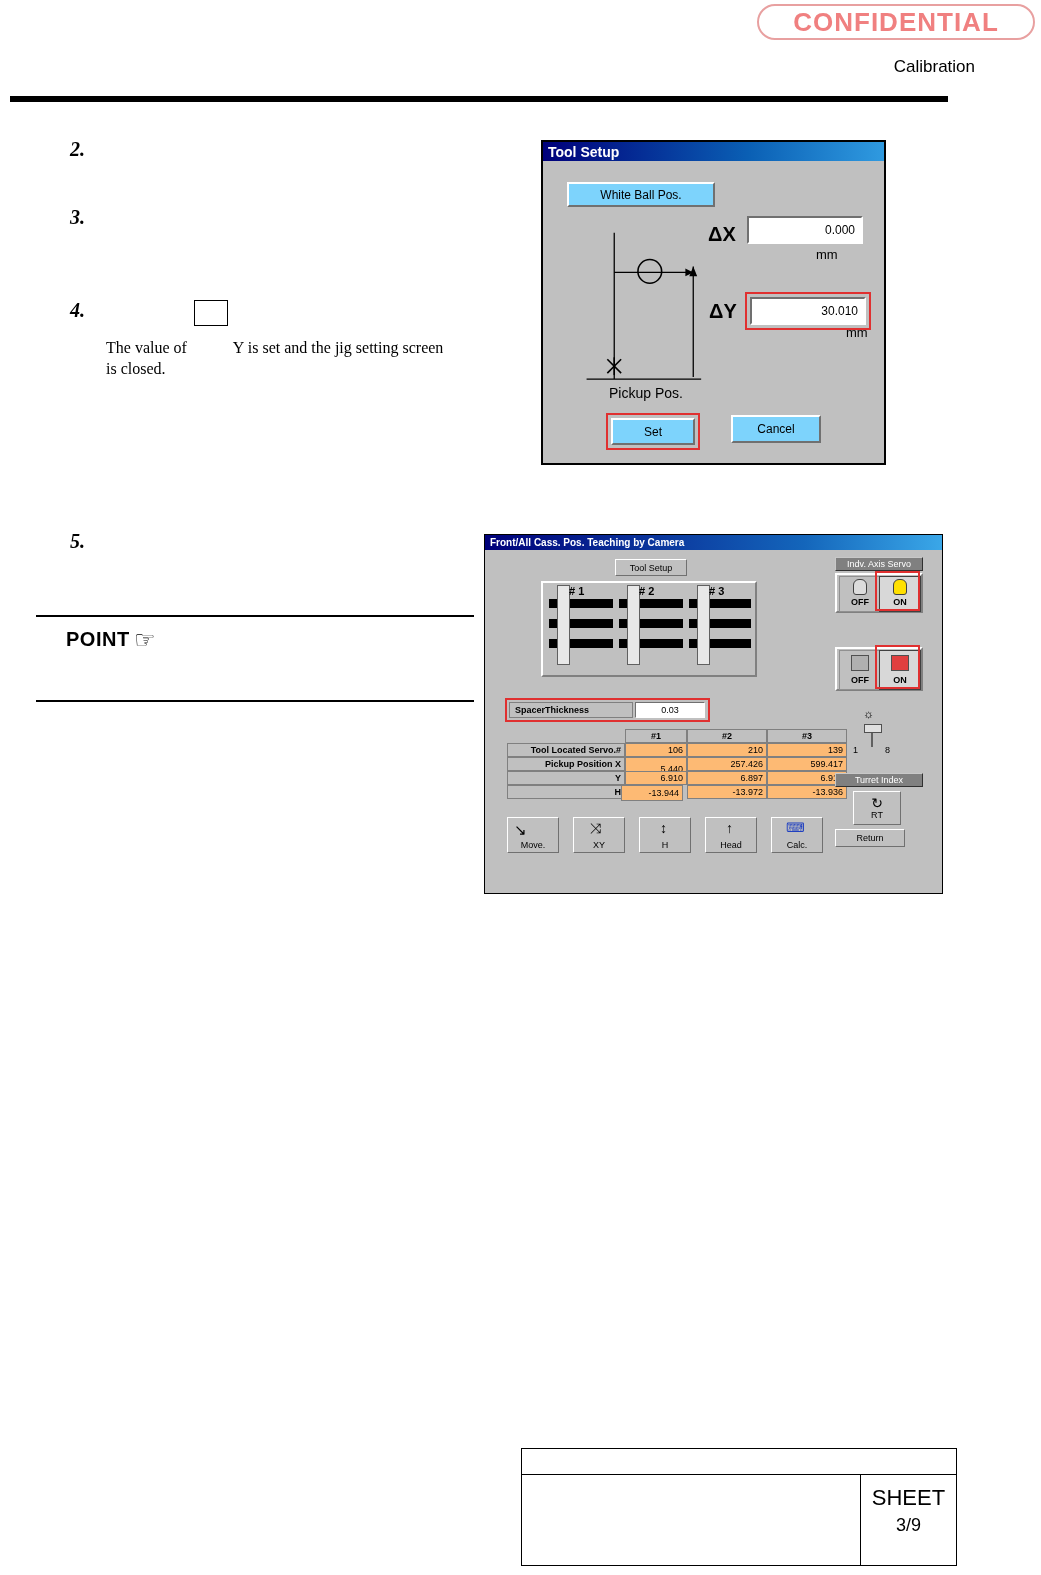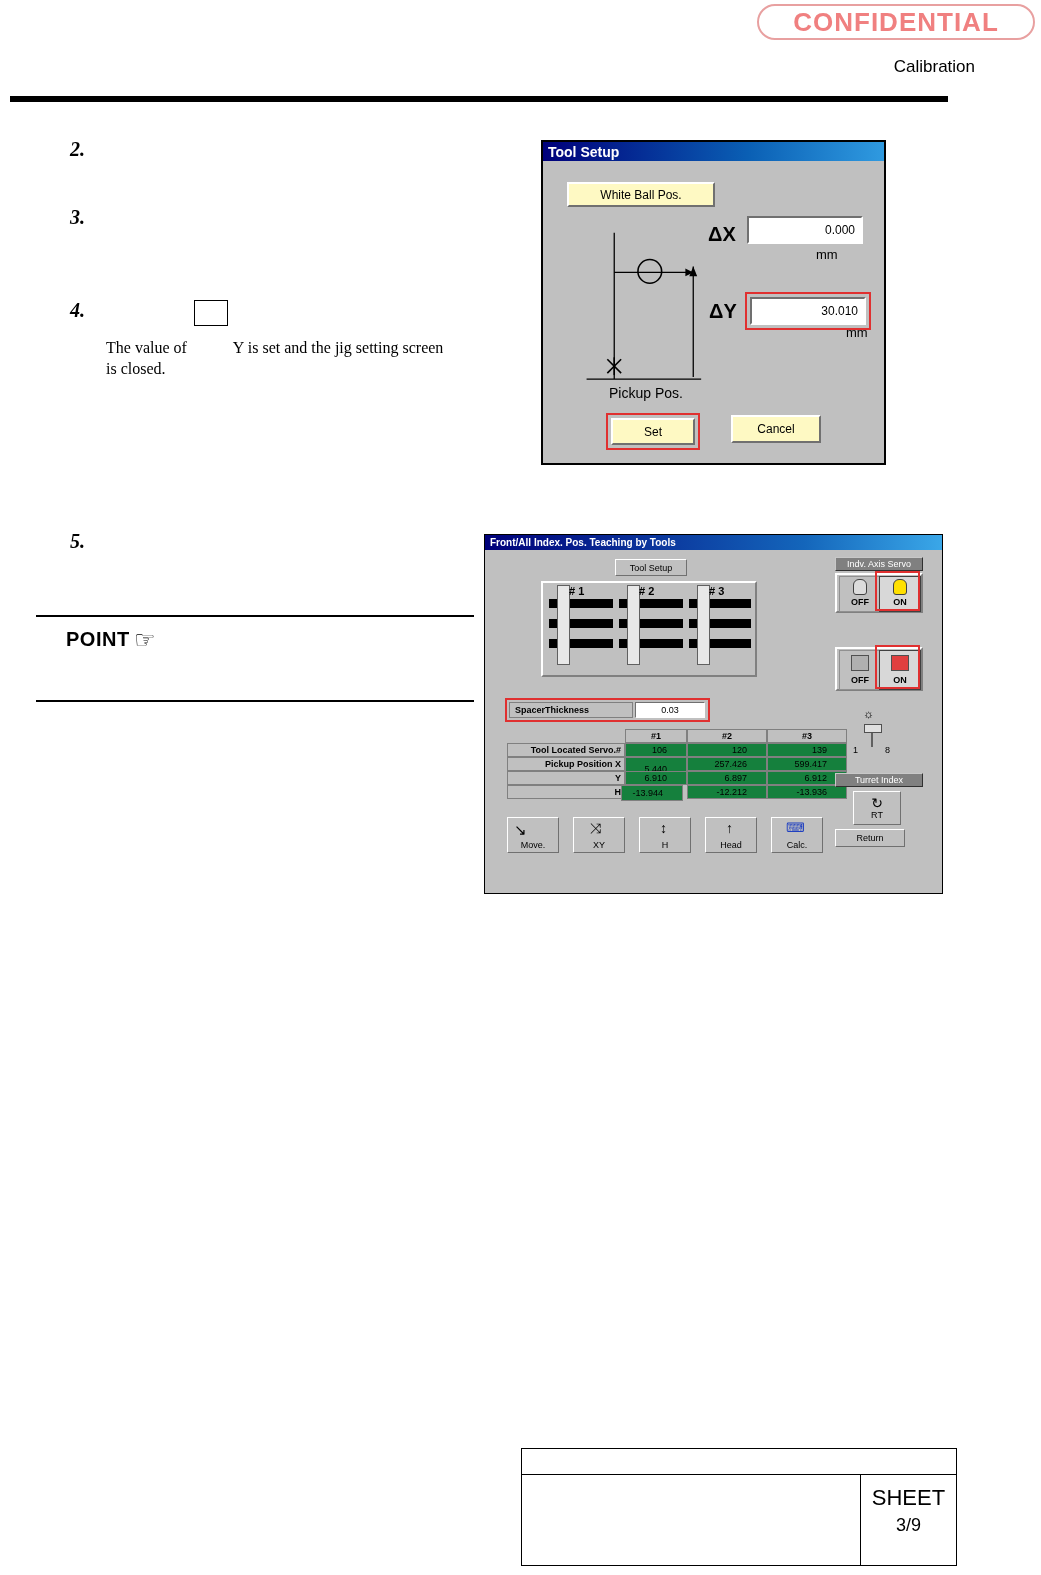--- a/index.html
+++ b/index.html
@@ -102,21 +102,21 @@
     background: linear-gradient(to right, #00007a 0%, #0a5fb4 60%, #2f9ae0 100%);
     color: #fff;
     font-size: 13px;
     font-weight: bold;
     display: flex;
     align-items: center;
     padding-left: 5px;
     box-sizing: border-box;
   }
   .btn {
-    background: #fef9c3;
+    background: #7dd3fc;
     border-top: 2px solid #ffffff;
     border-left: 2px solid #ffffff;
     border-right: 2px solid #707070;
     border-bottom: 2px solid #707070;
     font-size: 12px;
     display: flex;
     align-items: center;
     justify-content: center;
     box-sizing: border-box;
     color: #000;
@@ -193,21 +193,21 @@
   }
   .tw-cell {
     position: absolute;
     background: #c0c0c0;
     border: 1px solid #808080;
     font-size: 9px;
     display: flex;
     align-items: center;
     box-sizing: border-box;
   }
-  .tw-cell.val { background: #15803d; justify-content: flex-end; padding-right: 19px; }
+  .tw-cell.val { background: #fdba74; justify-content: flex-end; padding-right: 3px; }
   .tw-cell.hdr { justify-content: center; font-weight: bold; }
   .tw-cell.lbl { justify-content: flex-end; padding-right: 3px; }
   .tw-white {
     position: absolute;
     background: #ffffff;
     border-top: 1px solid #707070;
     border-left: 1px solid #707070;
     border-right: 1px solid #ffffff;
     border-bottom: 1px solid #ffffff;
     font-size: 9px;
@@ -306,21 +306,21 @@
 
   <div class="lbl" style="left:66px; top:243px; font-size:14px;">Pickup Pos.</div>
 
   <div class="btn" style="position:absolute; left:68px; top:276px; width:84px; height:27px;">Set</div>
   <div class="redbox" style="left:63px; top:271px; width:94px; height:37px;"></div>
 
   <div class="btn" style="position:absolute; left:188px; top:273px; width:90px; height:28px;">Cancel</div>
 </div>
 
 <div class="dlg" id="teaching">
-  <div class="dlg-title">Front/All Index. Pos. Teaching by Tools</div>
+  <div class="dlg-title">Front/All Cass. Pos. Teaching by Camera</div>
 
   <div class="tw-btn" style="left:130px; top:24px; width:72px; height:17px;">Tool Setup</div>
 
   <div class="tw-panel" style="left:56px; top:46px; width:216px; height:96px;">
     <div style="position:absolute; left:6px; top:16px; width:64px; height:9px; background:#000;"></div>
     <div style="position:absolute; left:6px; top:36px; width:64px; height:9px; background:#000;"></div>
     <div style="position:absolute; left:6px; top:56px; width:64px; height:9px; background:#000;"></div>
     <div style="position:absolute; left:76px; top:16px; width:64px; height:9px; background:#000;"></div>
     <div style="position:absolute; left:76px; top:36px; width:64px; height:9px; background:#000;"></div>
     <div style="position:absolute; left:76px; top:56px; width:64px; height:9px; background:#000;"></div>
@@ -339,36 +339,36 @@
   <div class="tw-cell lbl" style="left:24px; top:167px; width:124px; height:16px; justify-content:flex-start; padding-left:5px; font-weight:bold;">SpacerThickness</div>
   <div class="tw-white" style="left:150px; top:167px; width:70px; height:16px;">0.03</div>
   <div class="redbox" style="left:20px; top:163px; width:205px; height:24px;"></div>
 
   <div class="tw-cell hdr" style="left:140px; top:194px; width:62px; height:14px;">#1</div>
   <div class="tw-cell hdr" style="left:202px; top:194px; width:80px; height:14px;">#2</div>
   <div class="tw-cell hdr" style="left:282px; top:194px; width:80px; height:14px;">#3</div>
 
   <div class="tw-cell lbl" style="left:22px; top:208px; width:118px; height:14px; font-weight:bold;">Tool Located Servo.#</div>
   <div class="tw-cell val" style="left:140px; top:208px; width:62px; height:14px;">106</div>
-  <div class="tw-cell val" style="left:202px; top:208px; width:80px; height:14px;">120</div>
+  <div class="tw-cell val" style="left:202px; top:208px; width:80px; height:14px;">210</div>
   <div class="tw-cell val" style="left:282px; top:208px; width:80px; height:14px;">139</div>
 
   <div class="tw-cell lbl" style="left:22px; top:222px; width:118px; height:14px; font-weight:bold;">Pickup Position X</div>
   <div class="tw-cell val" style="left:140px; top:222px; width:62px; height:24px;">5.440</div>
   <div class="tw-cell val" style="left:202px; top:222px; width:80px; height:14px;">257.426</div>
   <div class="tw-cell val" style="left:282px; top:222px; width:80px; height:14px;">599.417</div>
 
   <div class="tw-cell lbl" style="left:22px; top:236px; width:118px; height:14px; font-weight:bold;">Y</div>
   <div class="tw-cell val" style="left:140px; top:236px; width:62px; height:14px;">6.910</div>
   <div class="tw-cell val" style="left:202px; top:236px; width:80px; height:14px;">6.897</div>
   <div class="tw-cell val" style="left:282px; top:236px; width:80px; height:14px;">6.912</div>
 
   <div class="tw-cell lbl" style="left:22px; top:250px; width:118px; height:14px; font-weight:bold;">H</div>
   <div class="tw-cell val" style="left:136px; top:250px; width:62px; height:16px;">-13.944</div>
-  <div class="tw-cell val" style="left:202px; top:250px; width:80px; height:14px;">-12.212</div>
+  <div class="tw-cell val" style="left:202px; top:250px; width:80px; height:14px;">-13.972</div>
   <div class="tw-cell val" style="left:282px; top:250px; width:80px; height:14px;">-13.936</div>
 
   <div class="tw-darkbtn" style="left:350px; top:22px; width:88px; height:14px;">Indv. Axis Servo</div>
   <div class="tw-panel" style="left:350px; top:38px; width:88px; height:40px;">
     <div style="position:absolute; left:2px; top:1px; width:40px; height:34px; background:#c0c0c0; border:1px solid #909090;">
       <div style="position:absolute; left:13px; top:2px; width:12px; height:14px; border:1px solid #404040; border-radius:6px 6px 3px 3px; background:#dcdcdc;"></div>
       <div style="position:absolute; left:0; top:20px; width:100%; text-align:center; font-size:9px; font-weight:bold;">OFF</div>
     </div>
     <div style="position:absolute; left:42px; top:1px; width:40px; height:34px; background:#d8d8d8; border:1px solid #404040;">
       <div style="position:absolute; left:13px; top:2px; width:12px; height:14px; border:1px solid #404040; border-radius:6px 6px 3px 3px; background:#ffe000;"></div>

